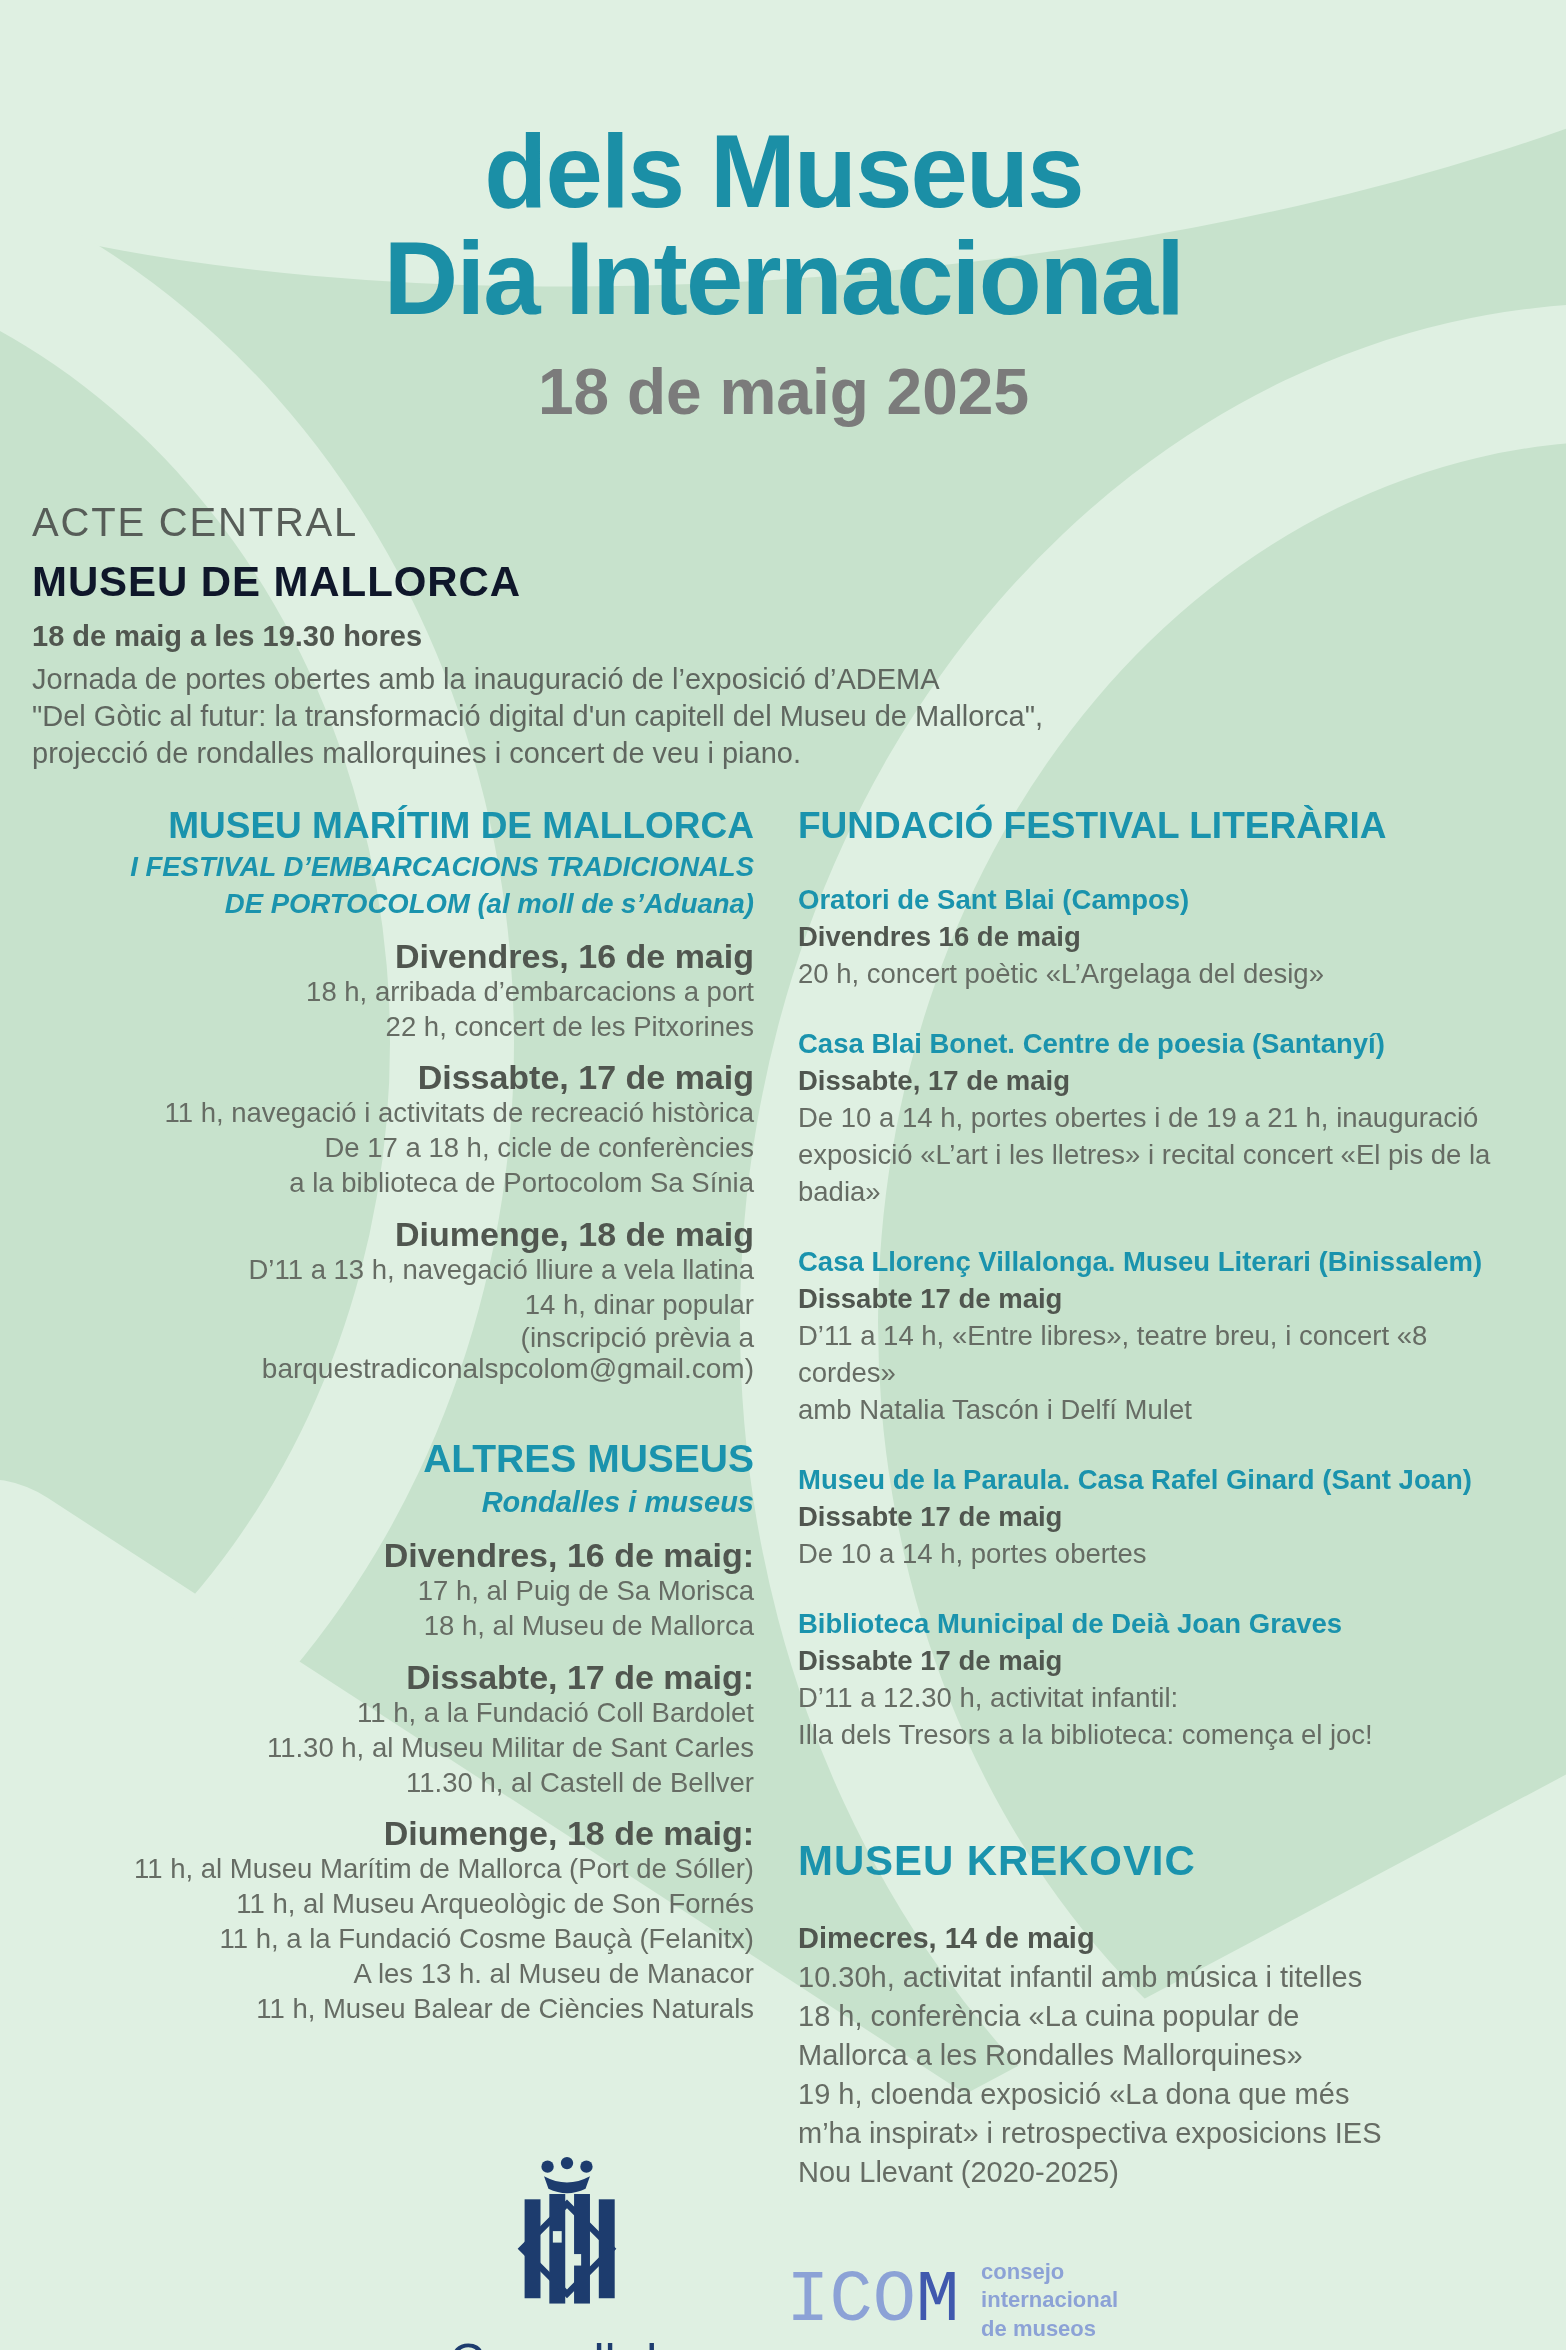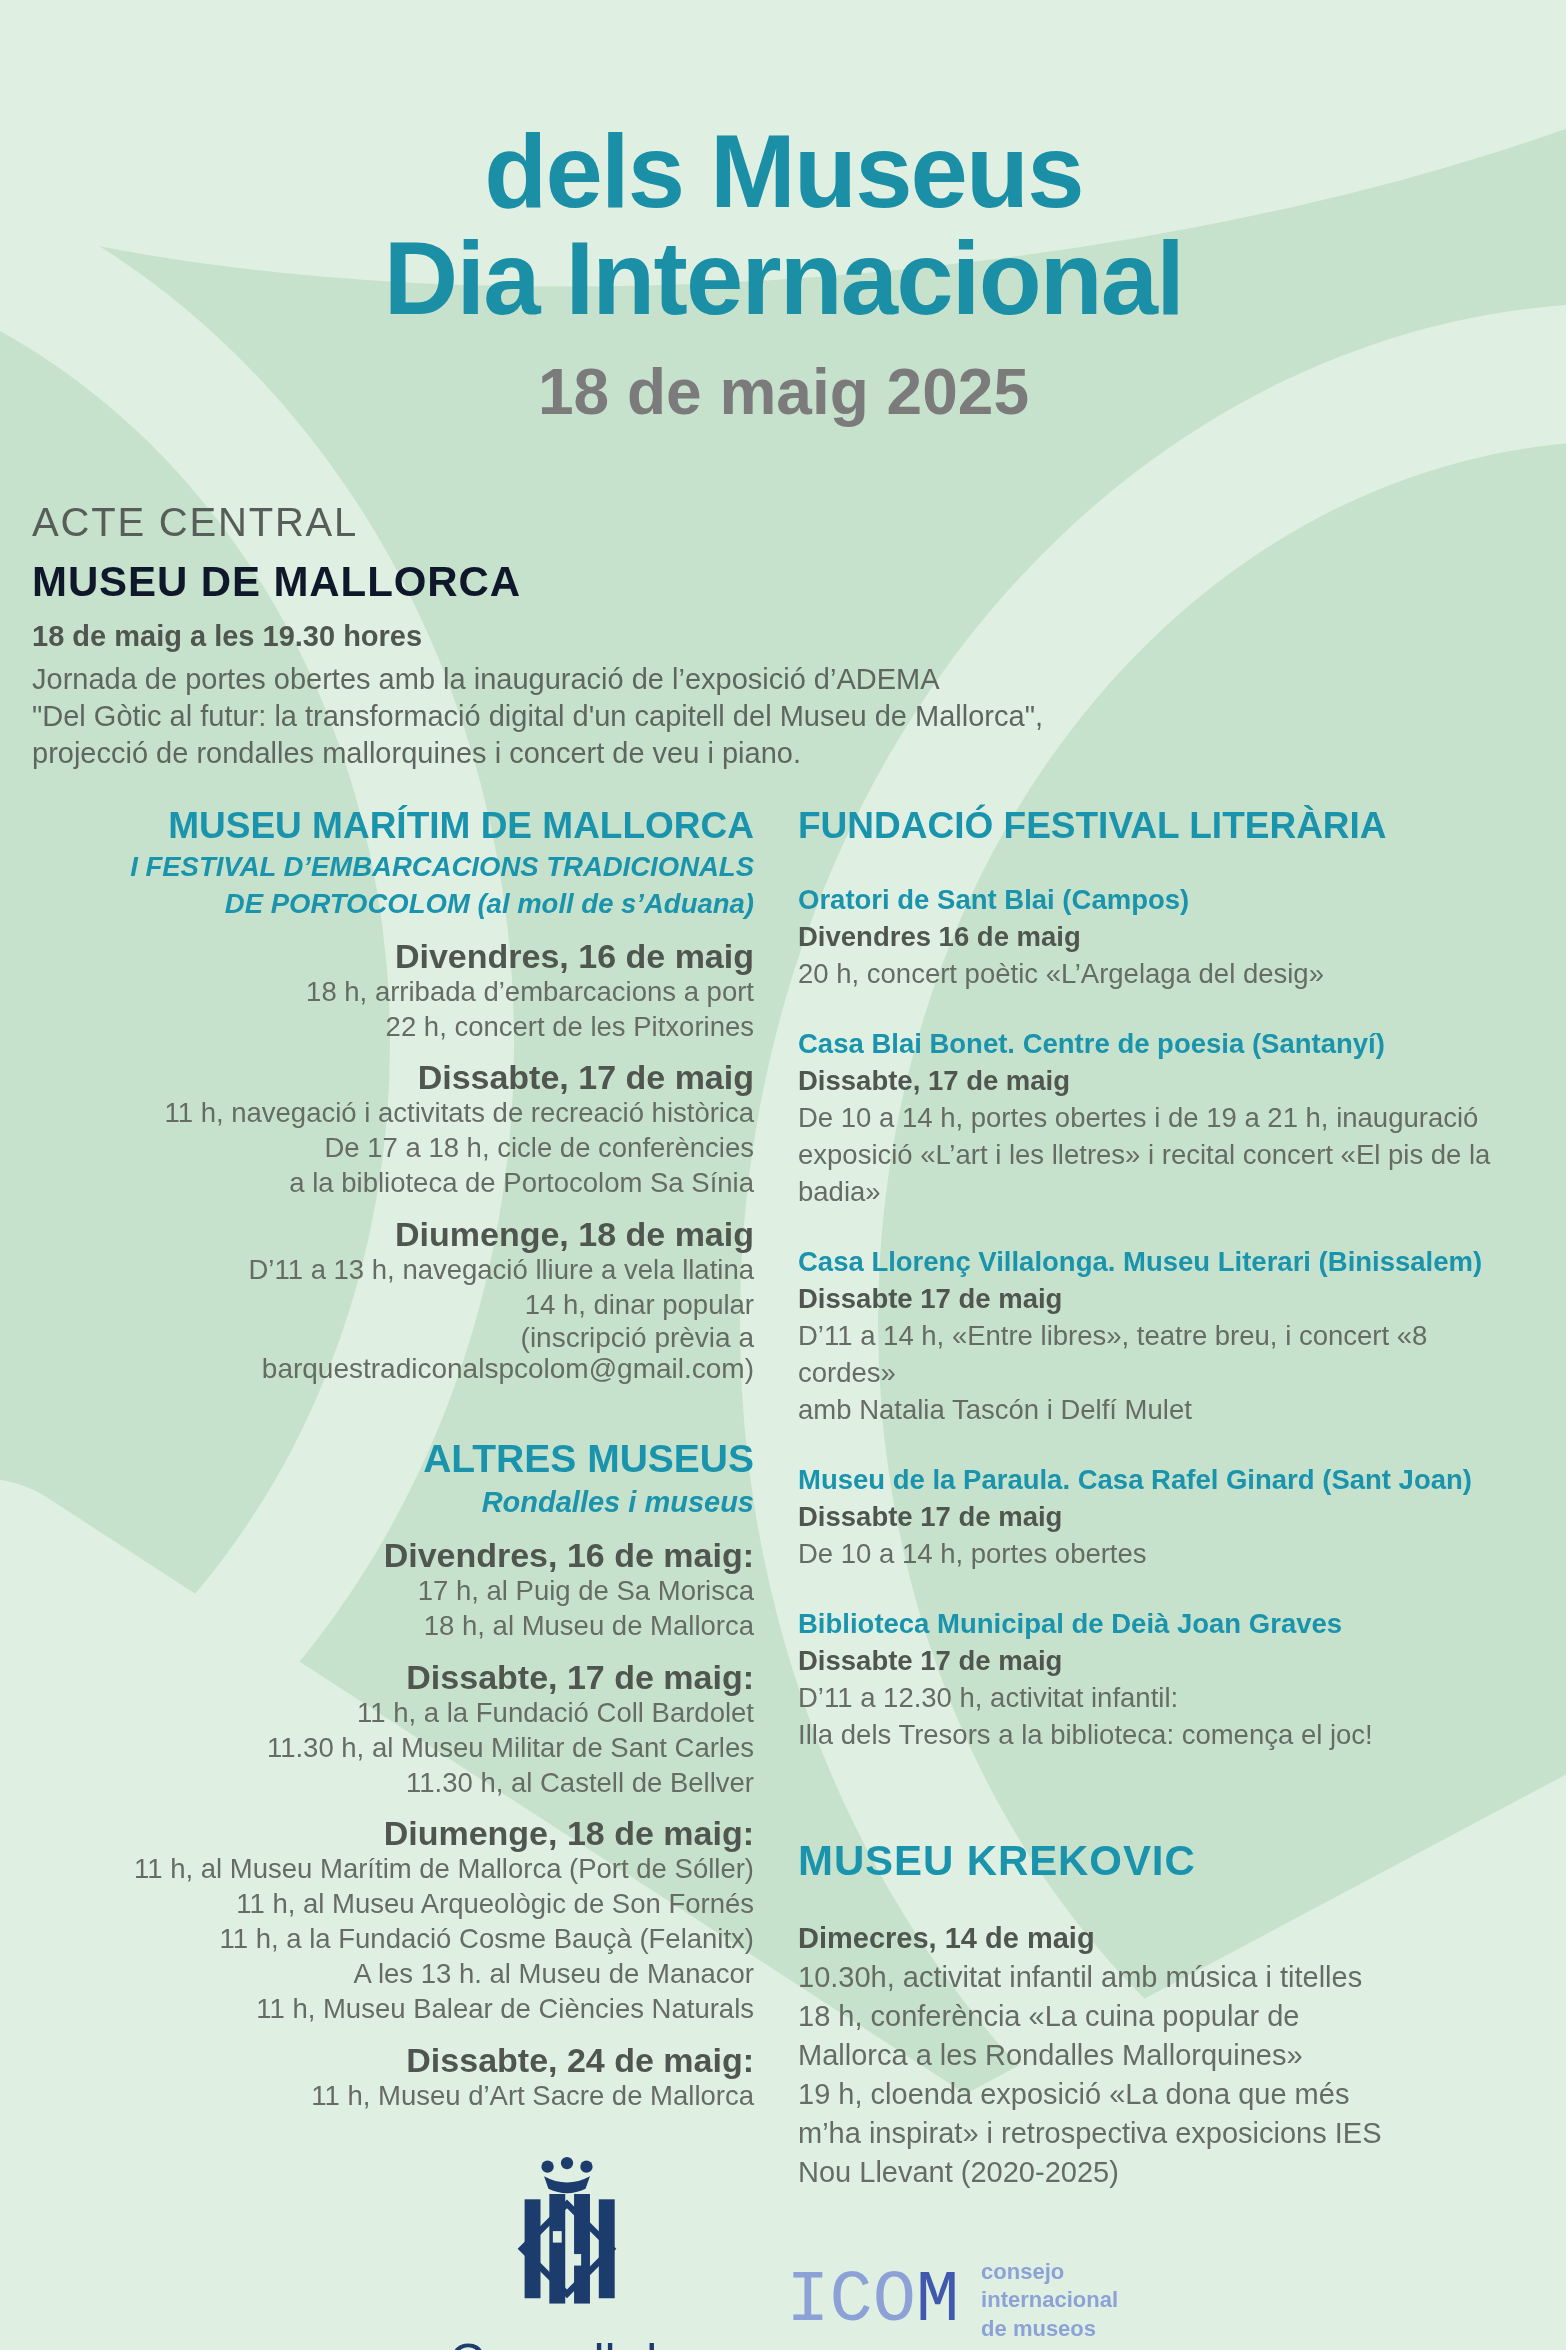--- a/index.html
+++ b/index.html
@@ -149,24 +149,20 @@
 
         <div class="block">
           <h3 class="block-date">Diumenge, 18 de maig:</h3>
           <p class="line">11 h, al Museu Marítim de Mallorca (Port de Sóller)</p>
           <p class="line">11 h, al Museu Arqueològic de Son Fornés</p>
           <p class="line">11 h, a la Fundació Cosme Bauçà (Felanitx)</p>
           <p class="line">A les 13 h. al Museu de Manacor</p>
           <p class="line">11 h, Museu Balear de Ciències Naturals</p>
         </div>
 
-        <div class="block">
-          <h3 class="block-date">Dissabte, 24 de maig:</h3>
-          <p class="line">11 h, Museu d’Art Sacre de Mallorca</p>
-        </div>
       </section>
     </div>
 
     <div class="col-right">
 
       <section>
         <h2 class="sec-title">FUNDACIÓ FESTIVAL LITERÀRIA</h2>
 
         <div class="venue">
           <h3 class="venue-name">Oratori de Sant Blai (Campos)</h3>

